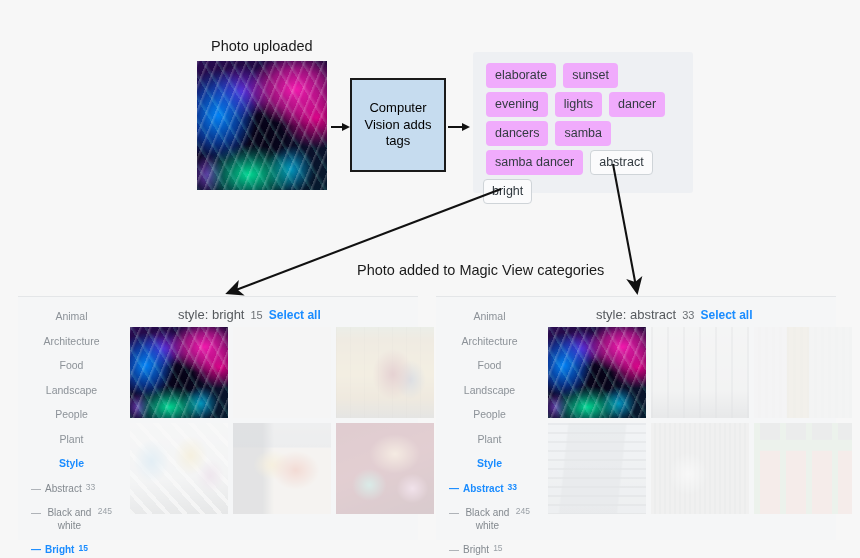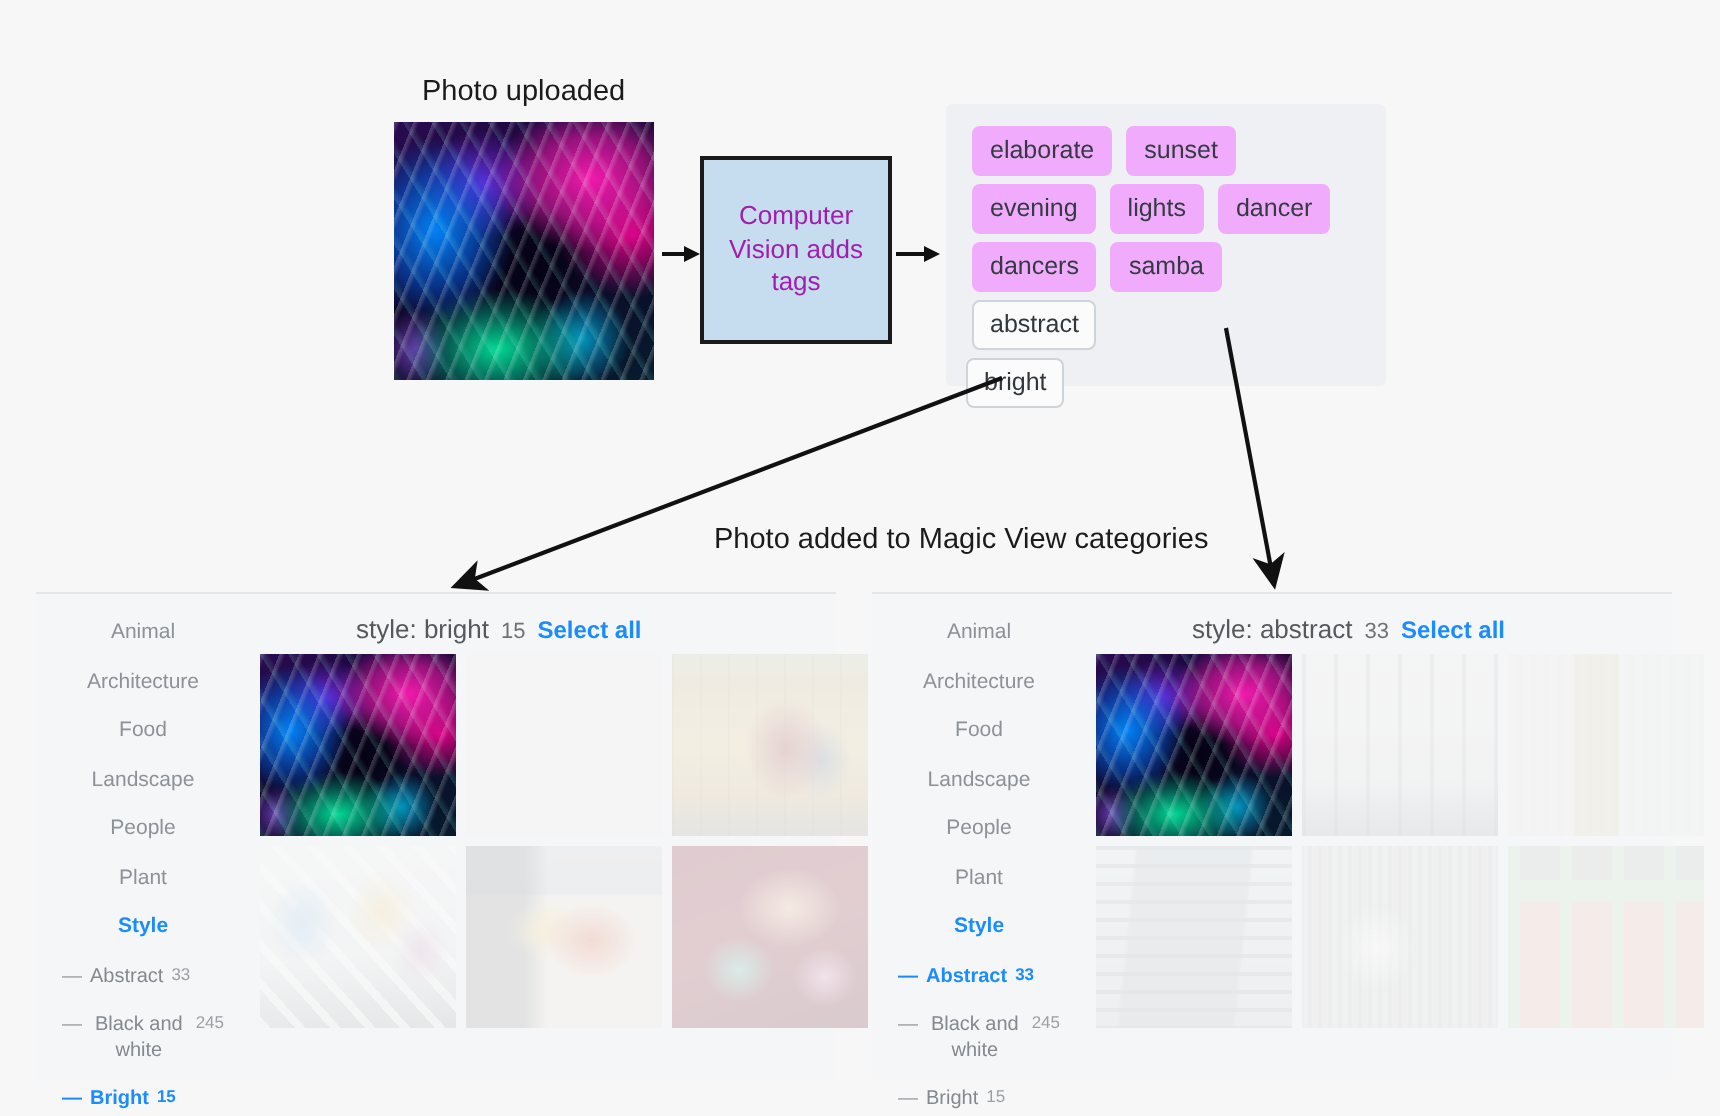--- a/index.html
+++ b/index.html
@@ -58,21 +58,21 @@
   #cv-box {
     position: absolute;
     left: 350px; top: 78px;
     width: 96px; height: 94px;
     background: #c6dcef;
     border: 2px solid #1a1a1a;
     display: flex; align-items: center; justify-content: center;
     text-align: center;
   }
   #cv-box span {
-    font-size: 13px; line-height: 1.26; color: #a21caf;
+    font-size: 13px; line-height: 1.26; color: #000000;
   }
 
   #tags-panel {
     position: absolute;
     left: 473px; top: 52px;
     width: 220px; height: 141px;
     background: #eef0f3;
     border-radius: 3px;
   }
   .tagrow { display: flex; gap: 7px; padding-left: 13px; margin-bottom: 4px; }
@@ -260,20 +260,21 @@
       <div class="tagrow">
         <span class="tag">evening</span>
         <span class="tag">lights</span>
         <span class="tag">dancer</span>
       </div>
       <div class="tagrow">
         <span class="tag">dancers</span>
         <span class="tag">samba</span>
       </div>
       <div class="tagrow">
+        <span class="tag">samba dancer</span>
         <span class="tag outline">abstract</span>
       </div>
       <div class="tagrow" id="tag-bright-row">
         <span class="tag outline">bright</span>
       </div>
     </div>
 
   <svg id="diag-arrows" viewBox="0 0 860 558" xmlns="http://www.w3.org/2000/svg">
     <defs>
       <marker id="ah" markerWidth="9" markerHeight="9" refX="7" refY="4.5" orient="auto">

